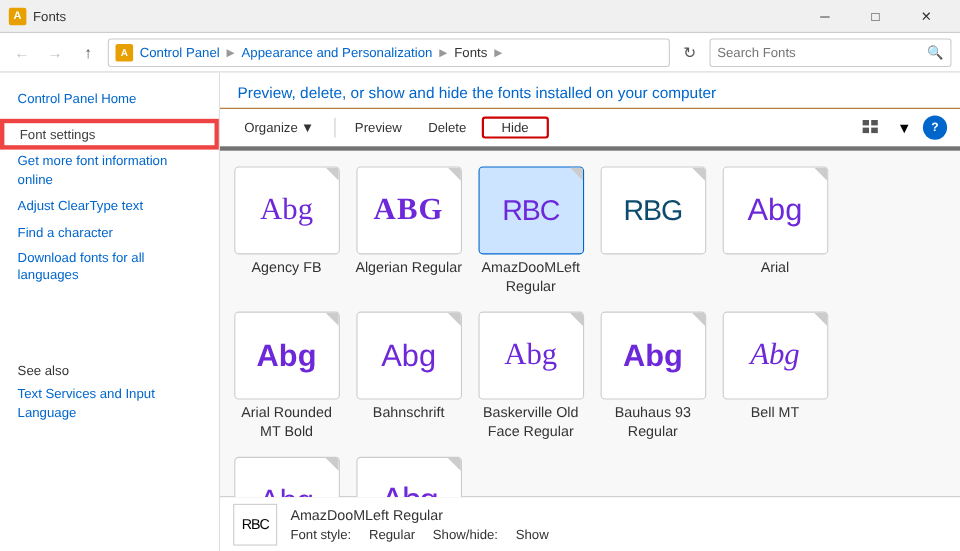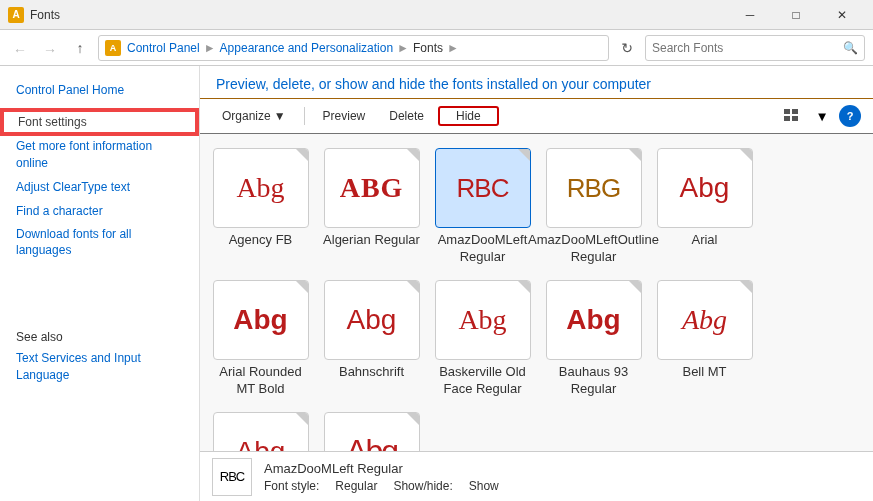--- a/index.html
+++ b/index.html
@@ -66,21 +66,21 @@
 
     
     .content-header {
       padding: 10px 16px 6px; background: white; border-bottom: 1px solid #a16207;
     }
     .header-title { font-size: 14px; color: #0066cc; }
 
     
     .toolbar {
       display: flex; align-items: center; padding: 6px 12px; background: white;
-      border-bottom: 1px solid #737373; gap: 4px;
+      border-bottom: 4px solid #737373; gap: 4px;
     }
     .toolbar-btn {
       padding: 3px 10px; background: transparent; border: none; cursor: pointer;
       font-size: 12px; color: #333; border-radius: 3px; display: flex; align-items: center; gap: 3px;
     }
     .toolbar-btn.active-highlight { border: 2px solid #cc0000; padding: 1px 16px; }
     .toolbar-sep { width: 1px; height: 18px; background: #ccc; margin: 0 4px; }
     .toolbar-right { margin-left: auto; display: flex; align-items: center; gap: 4px; }
     .view-btn { width: 26px; height: 22px; border: none; background: transparent; cursor: pointer; border-radius: 3px; display: flex; align-items: center; justify-content: center; }
     .help-btn { width: 22px; height: 22px; border-radius: 50%; background: #0066cc; color: white; border: none; cursor: pointer; font-size: 11px; font-weight: bold; display: flex; align-items: center; justify-content: center; }
@@ -95,22 +95,22 @@
     .font-item.selected .font-card { background: #cce4ff; border-color: #0066cc; }
     .font-card {
       width: 96px; height: 80px; background: white; border: 1px solid #ccc;
       border-radius: 4px; display: flex; align-items: center; justify-content: center;
       position: relative; overflow: hidden;
     }
     .font-card-corner {
       position: absolute; top: 0; right: 0; width: 0; height: 0;
       border-style: solid; border-width: 0 12px 12px 0; border-color: transparent #ccc transparent transparent;
     }
-    .font-preview { font-size: 28px; color: #b91c1c; user-select: none; }
-    .font-preview.grayed { color: #a16207; }
+    .font-preview { font-size: 28px; color: #6d28d9; user-select: none; }
+    .font-preview.grayed { color: #0c4a6e; }
     .font-name { margin-top: 4px; font-size: 13px; text-align: center; color: #333; line-height: 1.3; }
 
     
     .font-grid-container::-webkit-scrollbar { width: 14px; }
     .font-grid-container::-webkit-scrollbar-track { background: #f0f0f0; border-left: 1px solid #ddd; }
     .font-grid-container::-webkit-scrollbar-thumb { background: #c0c0c0; border: 1px solid #a0a0a0; }
 
     
     .status-bar {
       height: 50px; background: white; border-top: 1px solid #ccc;
@@ -231,21 +231,20 @@
             <span class="font-preview" style="font-family: Impact, sans-serif; font-size: 26px; letter-spacing: -1px;">RBC</span>
           </div>
           <span class="font-name">AmazDooMLeft Regular</span>
         </div>
 
         <div class="font-item">
           <div class="font-card">
             <div class="font-card-corner"></div>
             <span class="font-preview grayed" style="font-family: Impact, sans-serif; font-size: 26px; letter-spacing: -1px;">RBG</span>
           </div>
-          <span class="font-name">AmazDooMLeftOutline Regular</span>
         </div>
 
         <div class="font-item">
           <div class="font-card">
             <div class="font-card-corner"></div>
             <span class="font-preview" style="font-family: Arial, sans-serif;">Abg</span>
           </div>
           <span class="font-name">Arial</span>
         </div>
 

